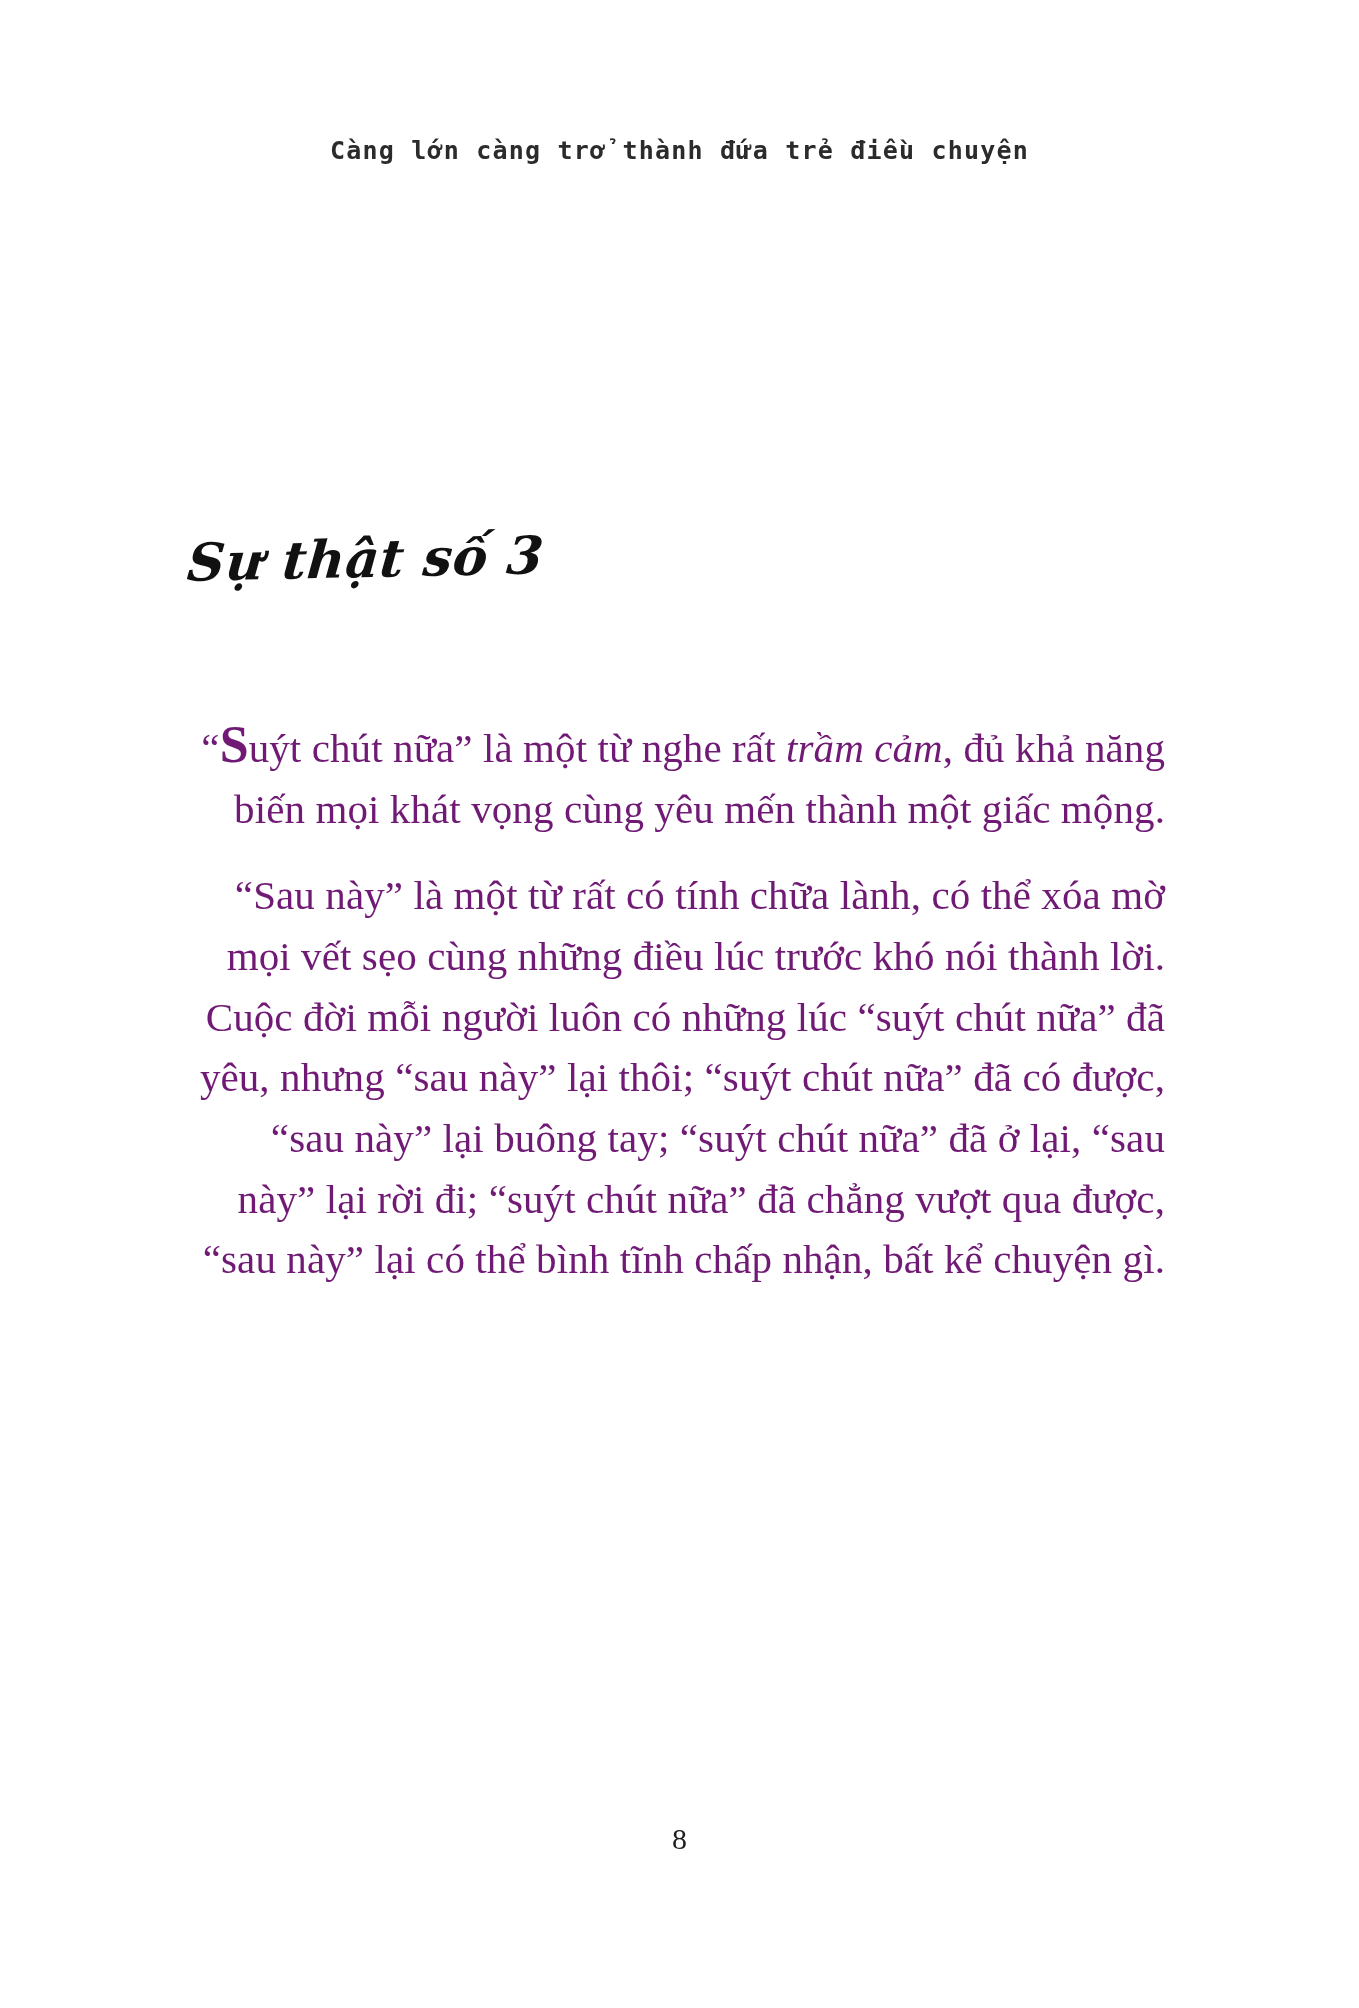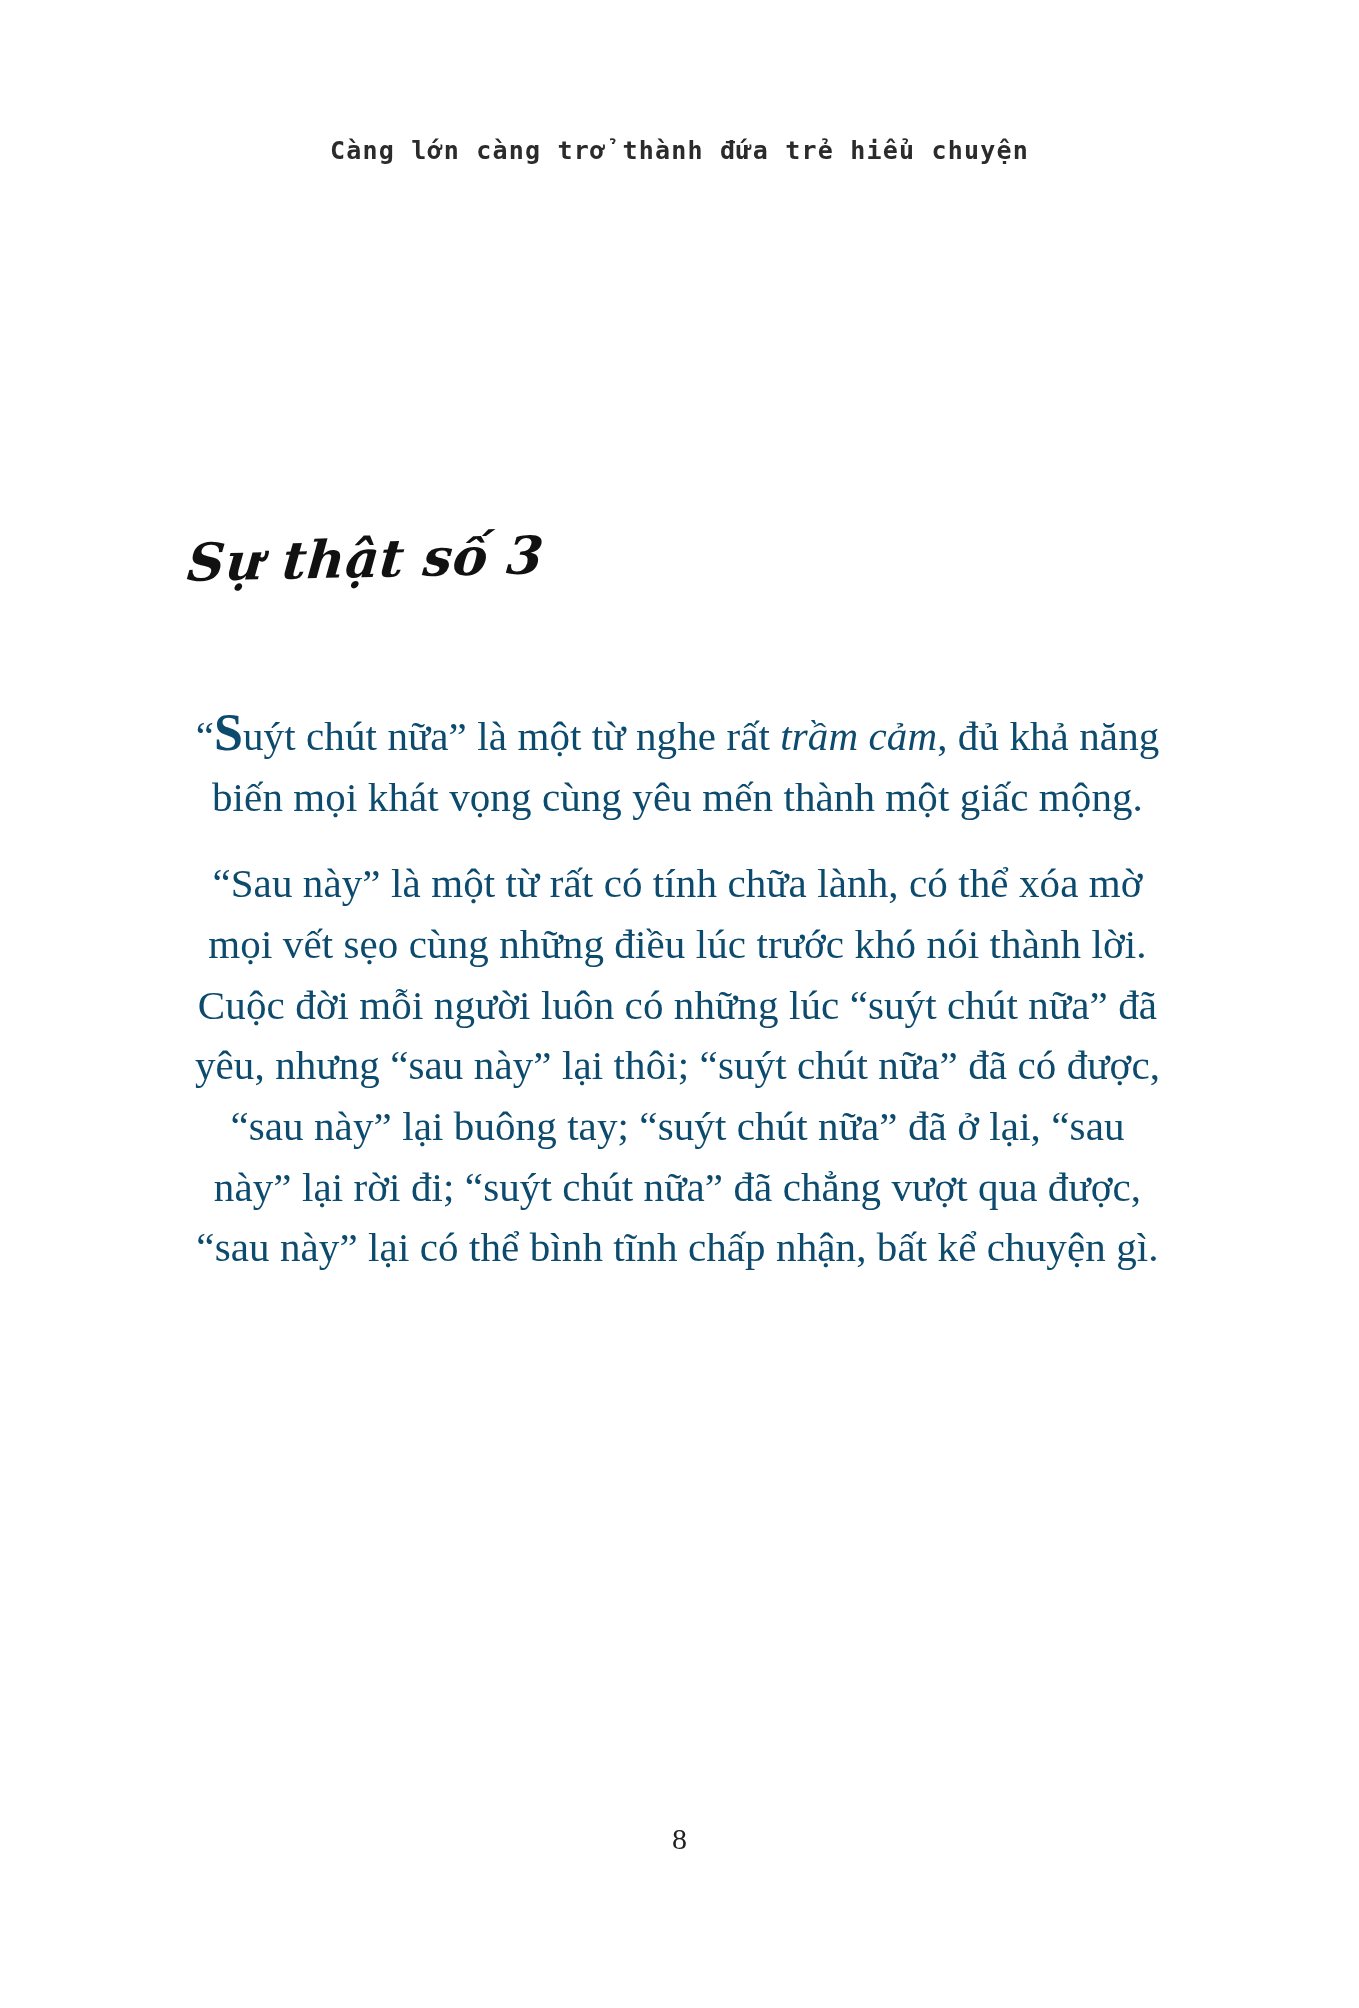--- a/index.html
+++ b/index.html
@@ -53,25 +53,25 @@
 
   
   .body-block {
     position: absolute;
     top: 706px;
     left: 190px;
     width: 975px;
   }
 
   p.para {
-    margin: 0 0 10px 0;
+    margin: 12px 0 10px 0;
     font-size: 41px;
     line-height: 1.48;
-    text-align: center;
-    color: #0c4a6e;
+    text-align: right;
+    color: #701a75;
     letter-spacing: 0.1px;
   }
 
   p.para.lead {
     margin-bottom: 26px;
   }
 
   .dropcap-quote {
     font-size: 41px;
   }
@@ -95,21 +95,21 @@
     font-size: 30px;
     color: #1f1f1f;
     font-family: "Liberation Serif", serif;
   }
 </style>
 </head>
 <body>
 
 <div class="page">
 
-  <div class="running-head">Càng lớn càng trở thành đứa trẻ hiểu chuyện</div>
+  <div class="running-head">Càng lớn càng trở thành đứa trẻ điều chuyện</div>
 
   <div class="section-heading">Sự thật số 3</div>
 
   <div class="body-block">
 
     <p class="para lead">
       <span class="dropcap-quote">“</span><span class="dropcap">S</span><span>uýt chút nữa” là một từ nghe rất </span><span class="italic">trầm cảm</span><span>, đủ khả năng biến mọi khát vọng cùng yêu mến thành một giấc mộng.</span>
     </p>
 
     <p class="para">“Sau này” là một từ rất có tính chữa lành, có thể xóa mờ mọi vết sẹo cùng những điều lúc trước khó nói thành lời. Cuộc đời mỗi người luôn có những lúc “suýt chút nữa” đã yêu, nhưng “sau này” lại thôi; “suýt chút nữa” đã có được, “sau này” lại buông tay; “suýt chút nữa” đã ở lại, “sau này” lại rời đi; “suýt chút nữa” đã chẳng vượt qua được, “sau này” lại có thể bình tĩnh chấp nhận, bất kể chuyện gì.</p>

